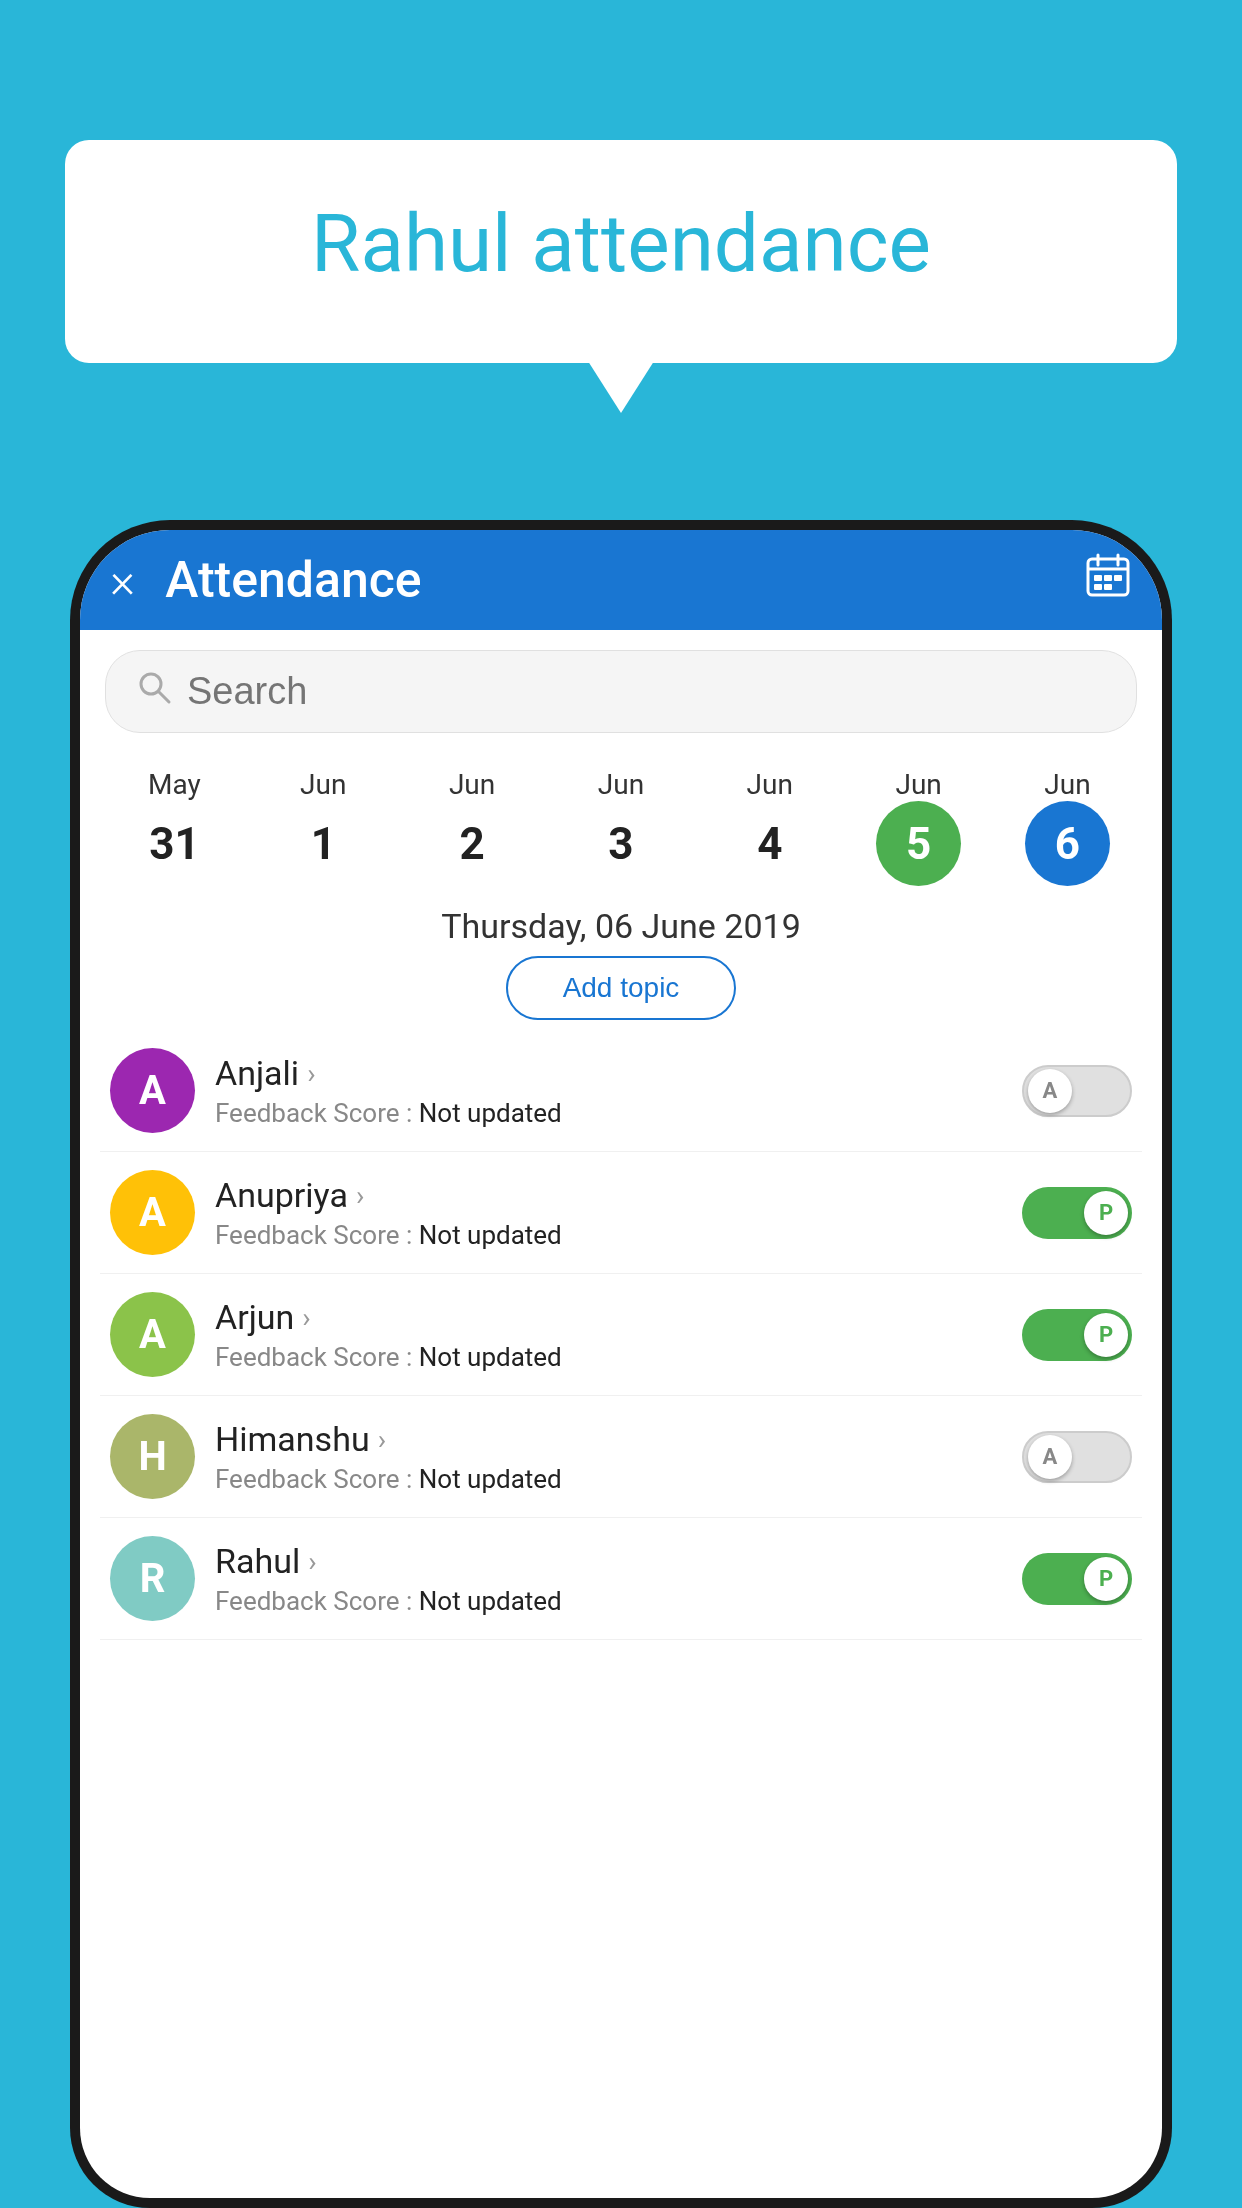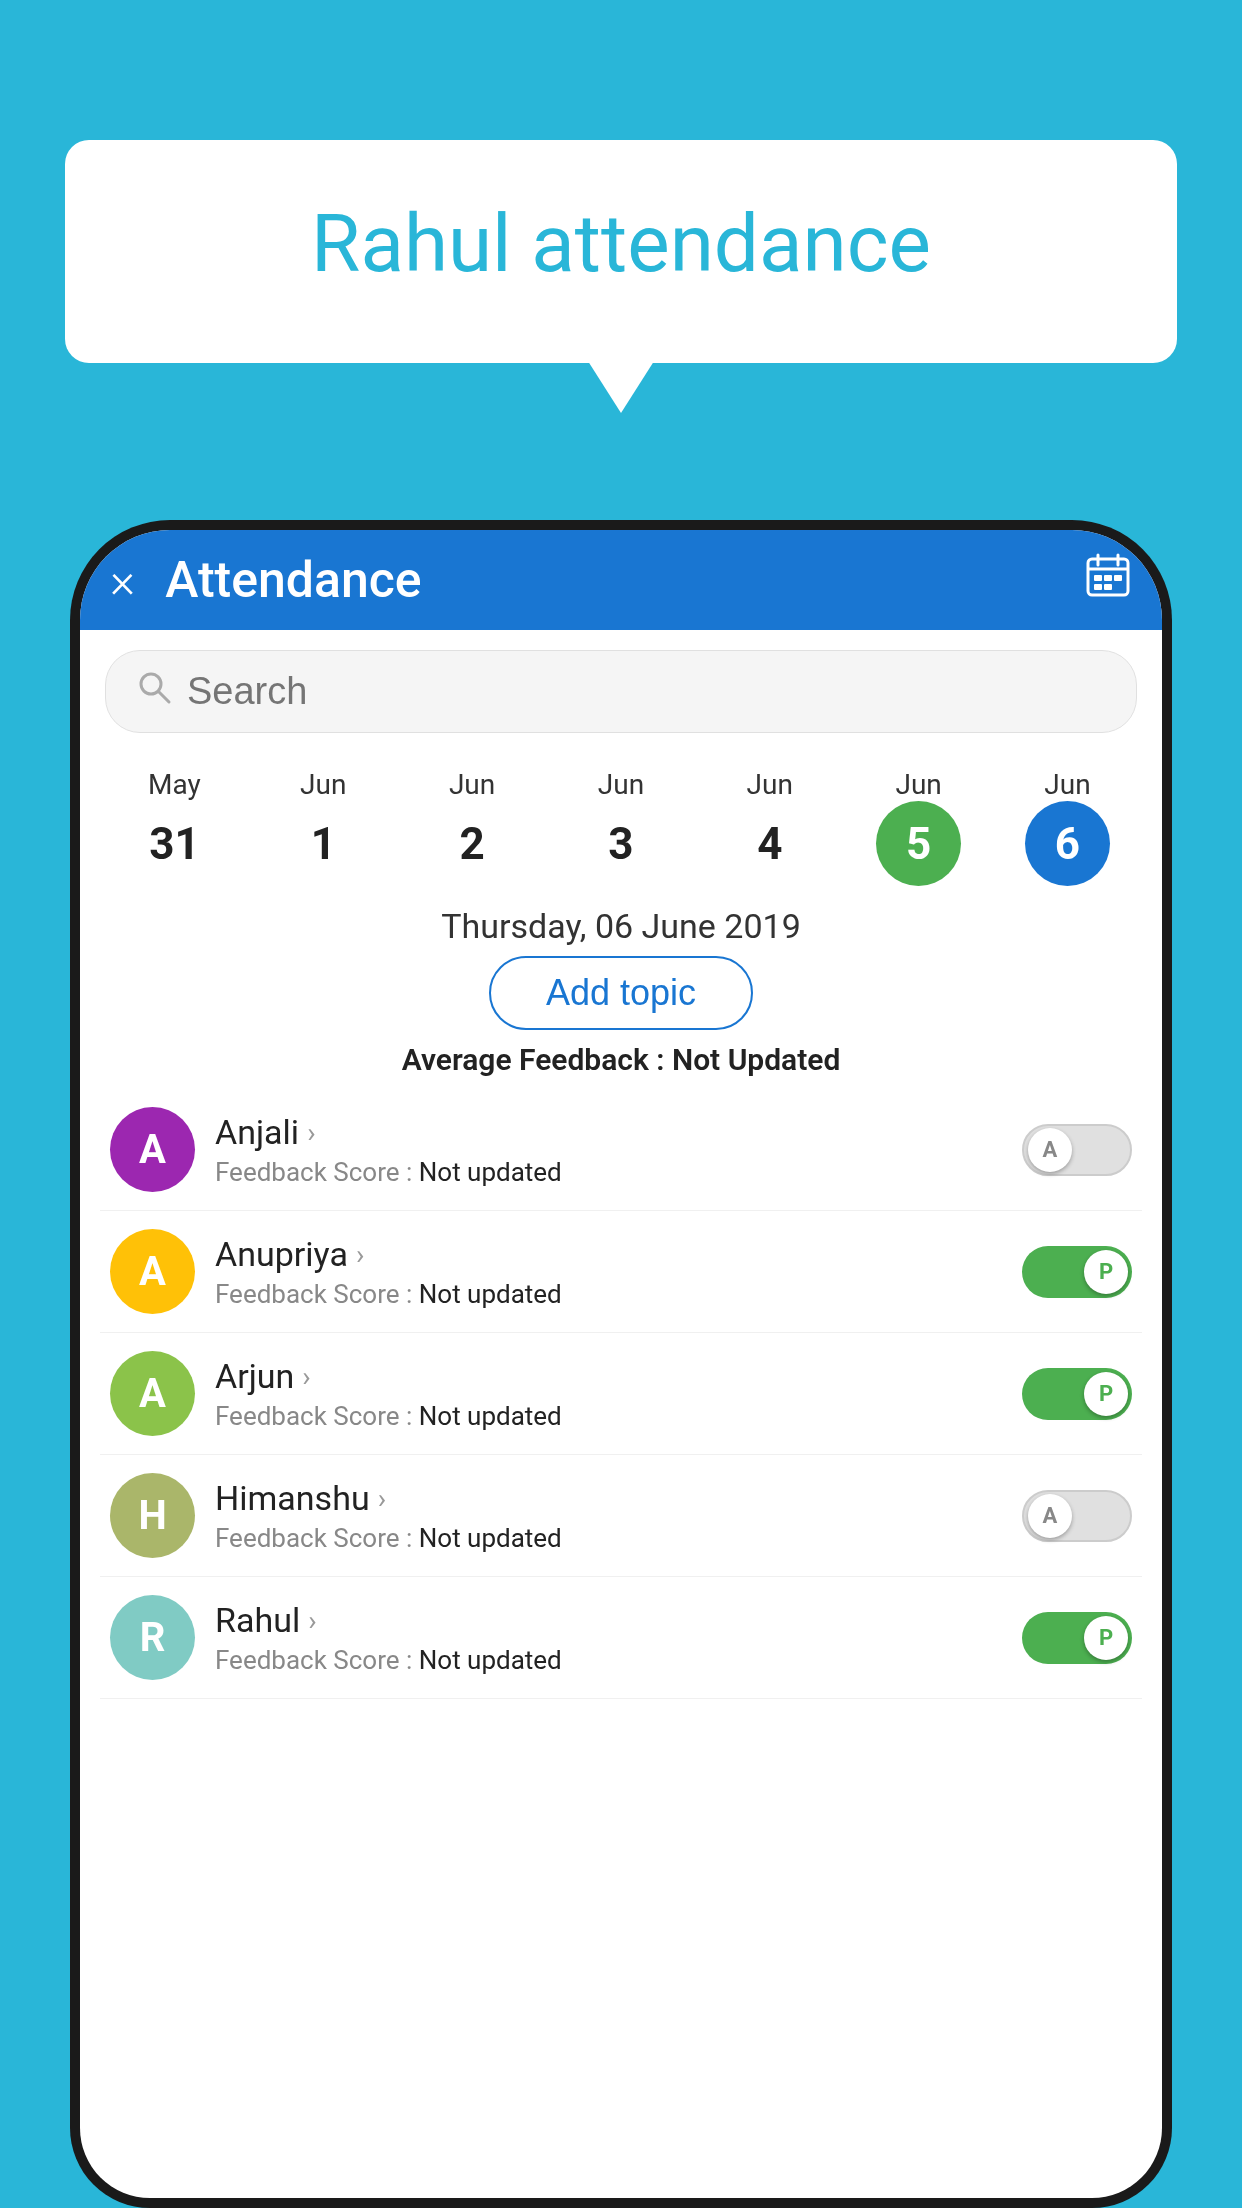--- a/index.html
+++ b/index.html
@@ -220,21 +220,21 @@
       margin: 15px 0 10px;
     }
 
     
     .add-topic-btn {
       display: block;
       margin: 10px auto;
       border: 2px solid #1976d2;
       background: white;
       color: #1976d2;
-      font-size: 36px;
+      font-size: 28px;
       padding: 14px 55px;
       border-radius: 40px;
       cursor: pointer;
       text-align: center;
       width: fit-content;
     }
 
     
     .avg-feedback {
       text-align: center;
@@ -424,23 +424,20 @@
         <div class="cal-day">
           <div class="cal-month">Jun</div>
           <div class="cal-date active-blue">6</div>
         </div>
       </div>
 
     <div class="selected-date">Thursday, 06 June 2019</div>
 
     <button class="add-topic-btn">Add topic</button>
 
-    <div class="avg-feedback">
-      <span>Average Feedback : </span><span style="font-weight:600; color:#222;">Not Updated</span>
-    </div>
 
     <div class="student-list" id="student-list">
         <div class="student-item">
           <div class="avatar purple">A</div>
           <div class="student-info">
             <div class="student-name">Anjali <span class="chevron">›</span></div>
             <div class="feedback-score">Feedback Score : <span>Not updated</span></div>
           </div>
           <div class="toggle-wrap">
             <div class="toggle off">

